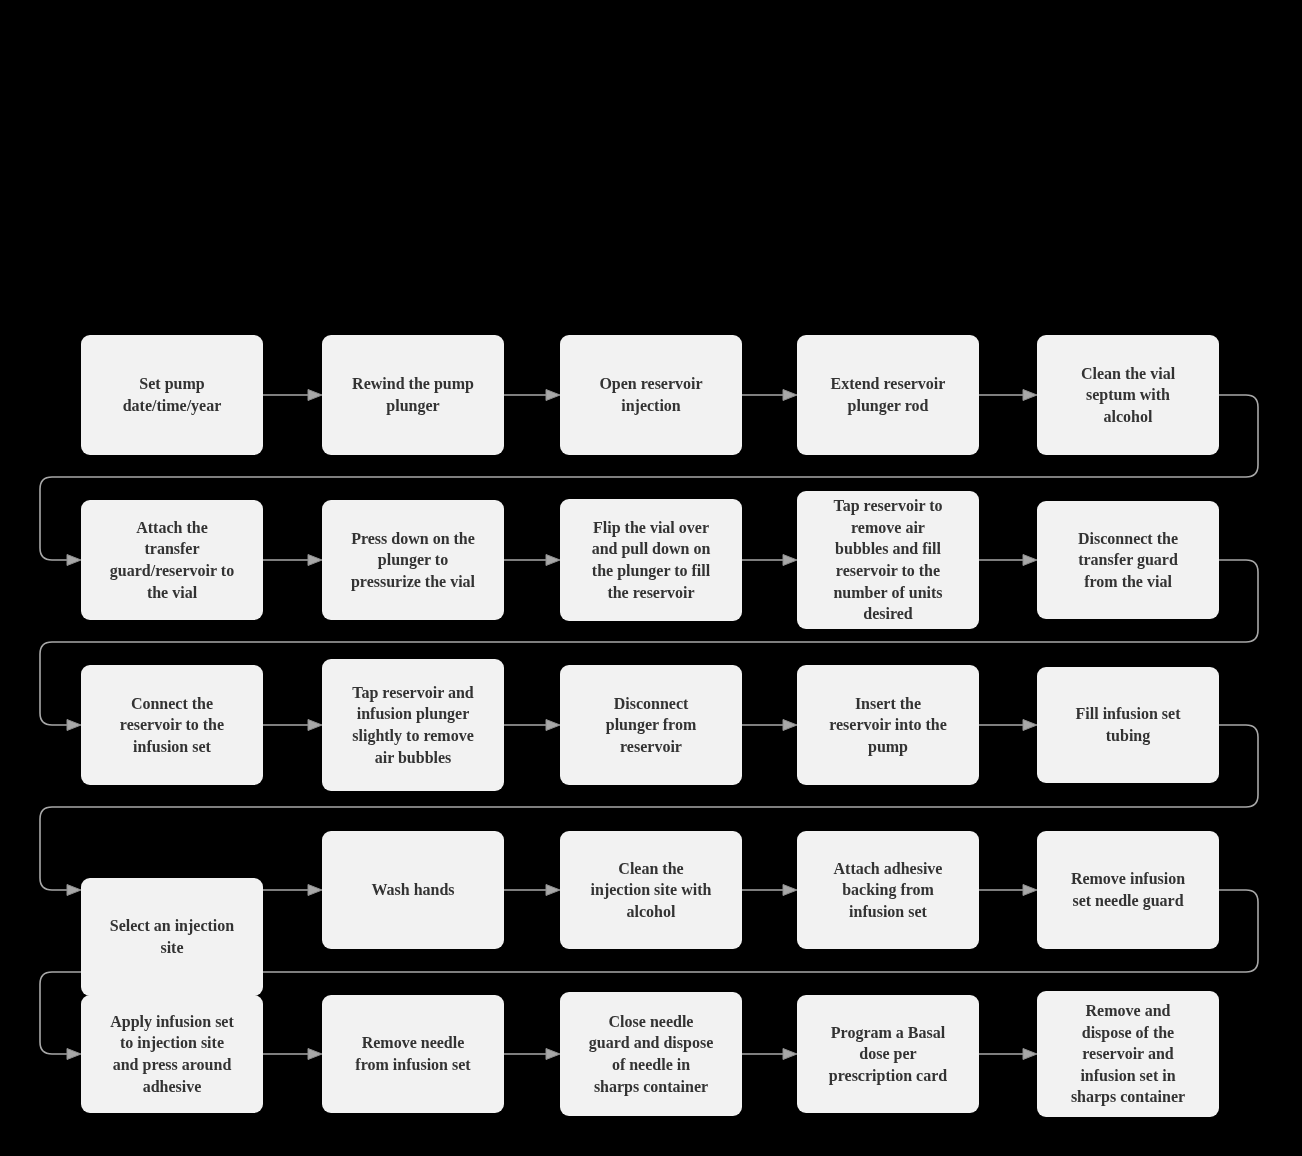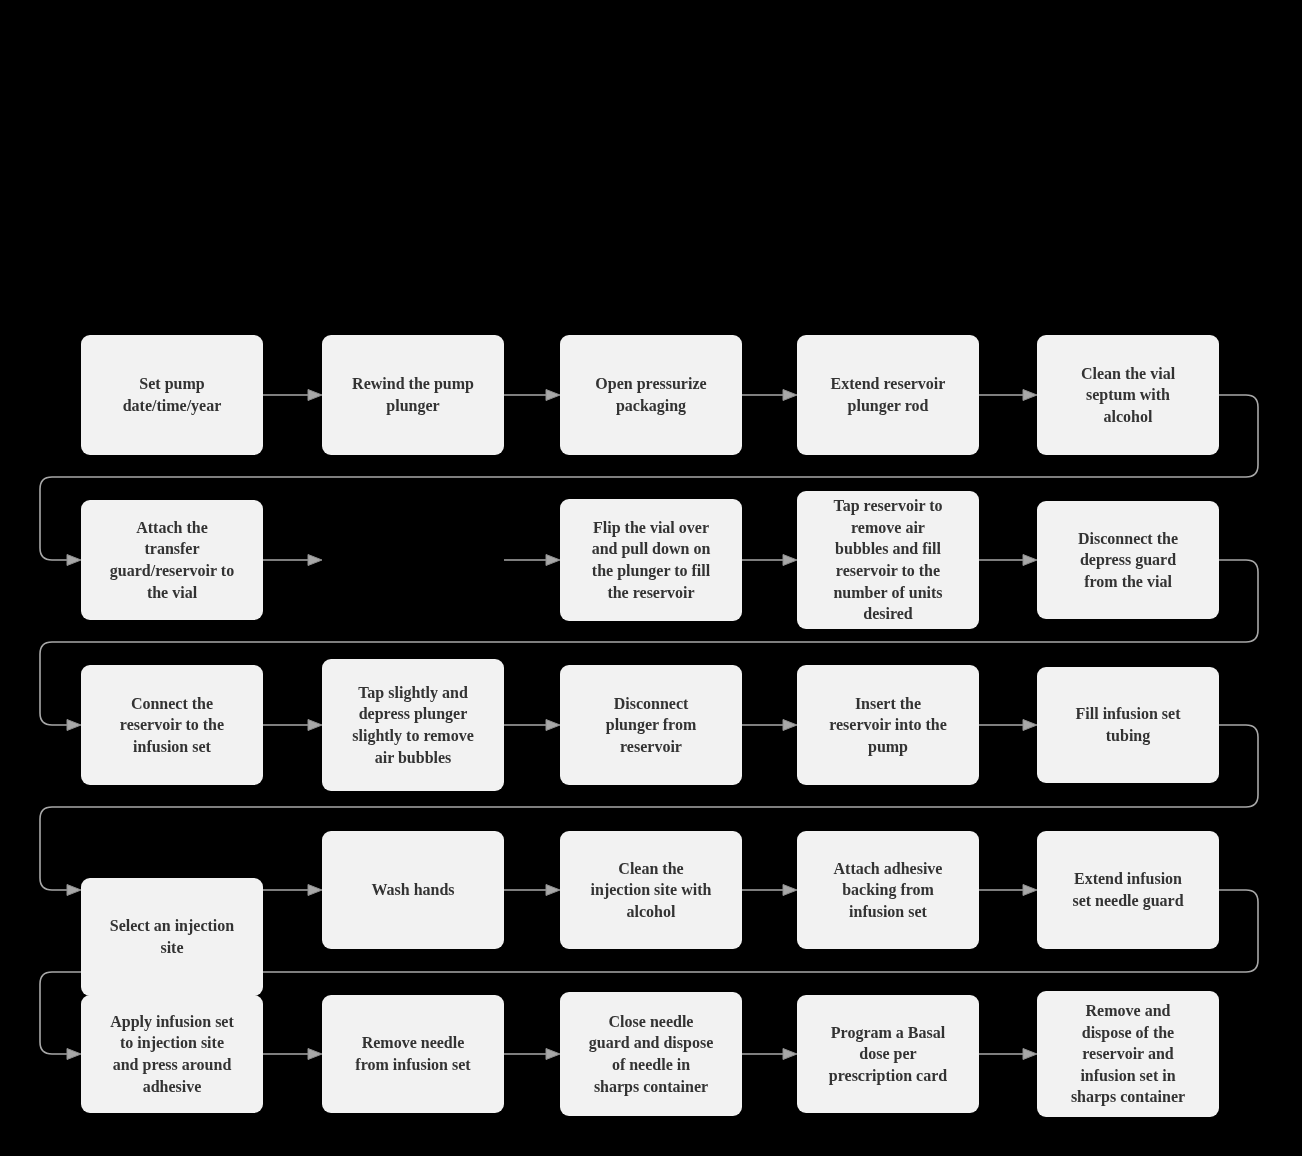--- a/index.html
+++ b/index.html
@@ -101,47 +101,50 @@
     </g>
   </svg>
 
   <div class="node" style="left:81px;top:335px;width:182px;height:120px">
       <span class="node-label">Set pump date/time/year</span>
     </div>
   <div class="node" style="left:322px;top:335px;width:182px;height:120px">
       <span class="node-label">Rewind the pump plunger</span>
     </div>
   <div class="node" style="left:560px;top:335px;width:182px;height:120px">
-      <span class="node-label">Open pressurize packaging</span>
+      <span class="node-label">Open reservoir injection</span>
     </div>
   <div class="node" style="left:797px;top:335px;width:182px;height:120px">
       <span class="node-label">Extend reservoir plunger rod</span>
     </div>
   <div class="node" style="left:1037px;top:335px;width:182px;height:120px">
       <span class="node-label">Clean the vial septum with alcohol</span>
     </div>
 
   <div class="node" style="left:81px;top:500px;width:182px;height:120px">
       <span class="node-label">Attach the transfer guard/reservoir to the vial</span>
     </div>
+  <div class="node" style="left:322px;top:500px;width:182px;height:120px">
+      <span class="node-label">Press down on the plunger to pressurize the vial</span>
+    </div>
   <div class="node" style="left:560px;top:499px;width:182px;height:122px">
       <span class="node-label">Flip the vial over and pull down on the plunger to fill the reservoir</span>
     </div>
   <div class="node" style="left:797px;top:491px;width:182px;height:138px">
       <span class="node-label">Tap reservoir to remove air bubbles and fill reservoir to the number of units desired</span>
     </div>
   <div class="node" style="left:1037px;top:501px;width:182px;height:118px">
-      <span class="node-label">Disconnect the depress guard from the vial</span>
+      <span class="node-label">Disconnect the transfer guard from the vial</span>
     </div>
 
   <div class="node" style="left:81px;top:665px;width:182px;height:120px">
       <span class="node-label">Connect the reservoir to the infusion set</span>
     </div>
   <div class="node" style="left:322px;top:659px;width:182px;height:132px">
-      <span class="node-label">Tap slightly and depress plunger slightly to remove air bubbles</span>
+      <span class="node-label">Tap reservoir and infusion plunger slightly to remove air bubbles</span>
     </div>
   <div class="node" style="left:560px;top:665px;width:182px;height:120px">
       <span class="node-label">Disconnect plunger from reservoir</span>
     </div>
   <div class="node" style="left:797px;top:665px;width:182px;height:120px">
       <span class="node-label">Insert the reservoir into the pump</span>
     </div>
   <div class="node" style="left:1037px;top:667px;width:182px;height:116px">
       <span class="node-label">Fill infusion set tubing</span>
     </div>
@@ -152,21 +155,21 @@
   <div class="node" style="left:322px;top:831px;width:182px;height:118px">
       <span class="node-label">Wash hands</span>
     </div>
   <div class="node" style="left:560px;top:831px;width:182px;height:118px">
       <span class="node-label">Clean the injection site with alcohol</span>
     </div>
   <div class="node" style="left:797px;top:831px;width:182px;height:118px">
       <span class="node-label">Attach adhesive backing from infusion set</span>
     </div>
   <div class="node" style="left:1037px;top:831px;width:182px;height:118px">
-      <span class="node-label">Extend infusion set needle guard</span>
+      <span class="node-label">Remove infusion set needle guard</span>
     </div>
 
   <div class="node" style="left:81px;top:995px;width:182px;height:118px">
       <span class="node-label">Apply infusion set to injection site and press around adhesive</span>
     </div>
   <div class="node" style="left:560px;top:992px;width:182px;height:124px">
       <span class="node-label">Close needle guard and dispose of needle in sharps container</span>
     </div>
   <div class="node" style="left:322px;top:995px;width:182px;height:118px">
       <span class="node-label">Remove needle from infusion set</span>

